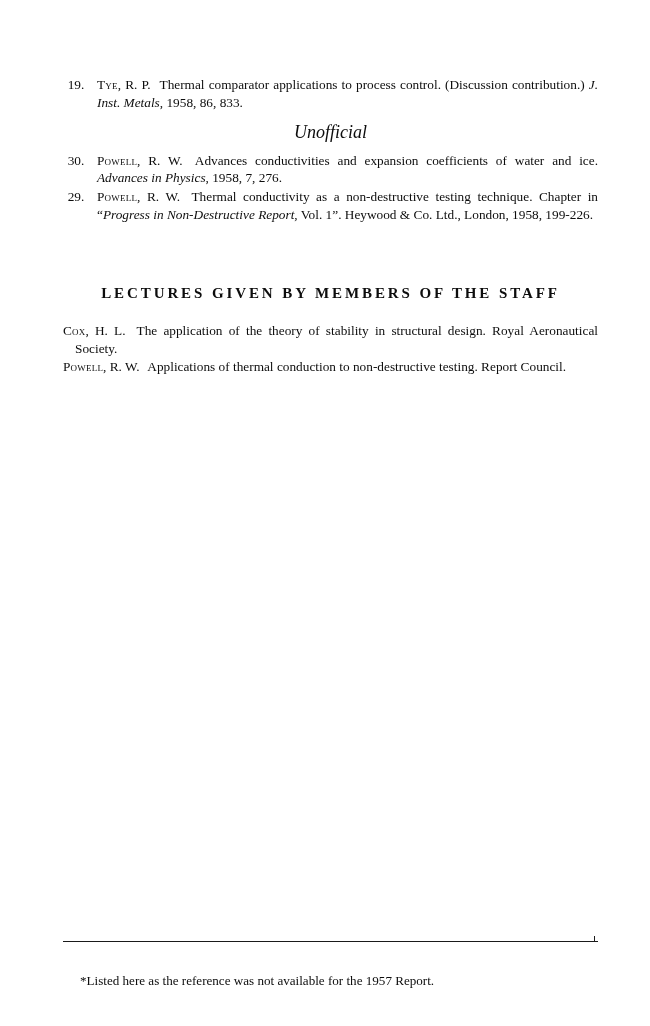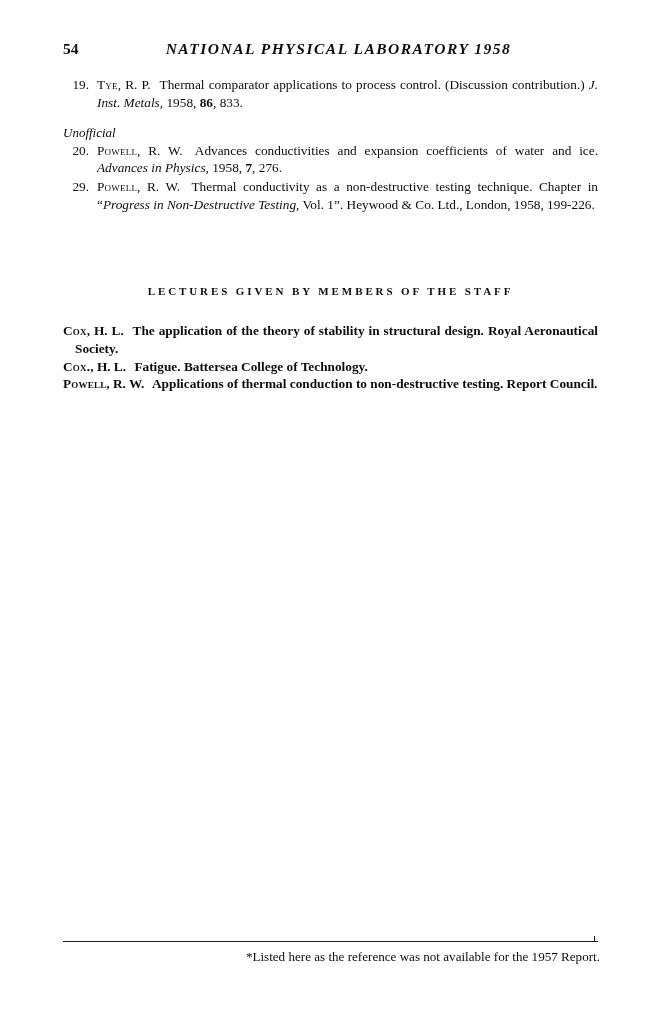--- a/index.html
+++ b/index.html
@@ -67,70 +67,70 @@
     font-size: 13.3px;
     line-height: 17.6px;
     text-align: justify;
     margin-bottom: 1px;
   }
   .ref-item .num {
     position: absolute;
     left: 0;
     top: 0;
     width: 26px;
-    text-align: right;
+    text-align: center;
   }
   .ref-item .body {
     display: block;
   }
 
   .subhead-unofficial {
     font-style: italic;
-    font-size: 13px;
+    font-size: 18px;
     line-height: 17.6px;
     margin-top: 13px;
-    margin-bottom: 0;
+    margin-bottom: 10px;
+    text-align: center;
   }
 
   
   .sc {
     font-variant: small-caps;
     letter-spacing: 0.2px;
   }
   .it { font-style: italic; }
-  .bd { font-weight: bold; }
+  .bd { font-weight: normal; }
 
   .gap-wide { display: inline-block; width: 5px; }
 
   
   .section-heading {
     position: absolute;
     left: 63px;
     top: 285px;
     width: 535px;
     text-align: center;
-    font-size: 11px;
+    font-size: 15px;
     font-weight: bold;
     letter-spacing: 2.9px;
   }
 
   
   .lectures {
     position: absolute;
     left: 63px;
     top: 322px;
     width: 535px;
   }
   .lecture-item {
     padding-left: 12px;
     text-indent: -12px;
     font-size: 13.3px;
     line-height: 17.8px;
     text-align: justify;
-    font-weight: bold;
   }
 
   
   .footnote-rule {
     position: absolute;
     left: 63px;
     top: 941px;
     width: 535px;
     height: 1px;
     background: #1a1a1a;
@@ -139,65 +139,59 @@
     position: absolute;
     left: 594px;
     top: 936px;
     width: 1px;
     height: 6px;
     background: #1a1a1a;
   }
   .footnote {
     position: absolute;
     left: 80px;
-    top: 948px;
+    top: 972px;
     width: 520px;
     font-size: 13.1px;
     line-height: 17px;
-    text-align: right;
   }
 </style>
 </head>
 <body>
 
 <div class="page">
 
-  <div class="running-head">
-    <span class="folio">54</span>
-    <span class="head-title">NATIONAL PHYSICAL LABORATORY 1958</span>
-  </div>
 
   <div class="refs">
 
     <div class="ref-item">
       <span class="num">19.</span>
       <span class="body"><span class="sc">Tye</span><span>, R. P.</span><span class="gap-wide"></span> <span>Thermal comparator applications to process control. (Discussion contribution.)</span> <span class="it">J. Inst. Metals</span><span>, 1958, </span><span class="bd">86</span><span>, 833.</span></span>
     </div>
 
     <div class="subhead-unofficial">Unofficial</div>
 
     <div class="ref-item">
-      <span class="num">20.</span>
+      <span class="num">30.</span>
       <span class="body"><span class="sc">Powell</span><span>, R. W.</span><span class="gap-wide"></span> <span>Advances conductivities and expansion coefficients of water and ice.</span> <span class="it">Advances in Physics</span><span>, 1958, </span><span class="bd">7</span><span>, 276.</span></span>
     </div>
 
     <div class="ref-item">
       <span class="num">29.</span>
-      <span class="body"><span class="sc">Powell</span><span>, R. W.</span><span class="gap-wide"></span> <span>Thermal conductivity as a non-destructive testing technique. Chapter in “</span><span class="it">Progress in Non-Destructive Testing</span><span>, Vol. 1”. Heywood &amp; Co. Ltd., London, 1958, 199-226.</span></span>
+      <span class="body"><span class="sc">Powell</span><span>, R. W.</span><span class="gap-wide"></span> <span>Thermal conductivity as a non-destructive testing technique. Chapter in “</span><span class="it">Progress in Non-Destructive Report</span><span>, Vol. 1”. Heywood &amp; Co. Ltd., London, 1958, 199-226.</span></span>
     </div>
 
   </div>
 
   <div class="section-heading">LECTURES GIVEN BY MEMBERS OF THE STAFF</div>
 
   <div class="lectures">
 
     <div class="lecture-item"><span class="sc">Cox</span><span>, H. L.</span><span class="gap-wide"></span> <span>The application of the theory of stability in structural design. Royal Aeronautical Society.</span></div>
 
-    <div class="lecture-item"><span class="sc">Cox.</span><span>, H. L.</span><span class="gap-wide"></span> <span>Fatigue. Battersea College of Technology.</span></div>
 
     <div class="lecture-item"><span class="sc">Powell</span><span>, R. W.</span><span class="gap-wide"></span> <span>Applications of thermal conduction to non-destructive testing. Report Council.</span></div>
 
 
   </div>
 
   <div class="footnote-rule"></div>
   <div class="footnote-tick"></div>
   <div class="footnote">*Listed here as the reference was not available for the 1957 Report.</div>
 

